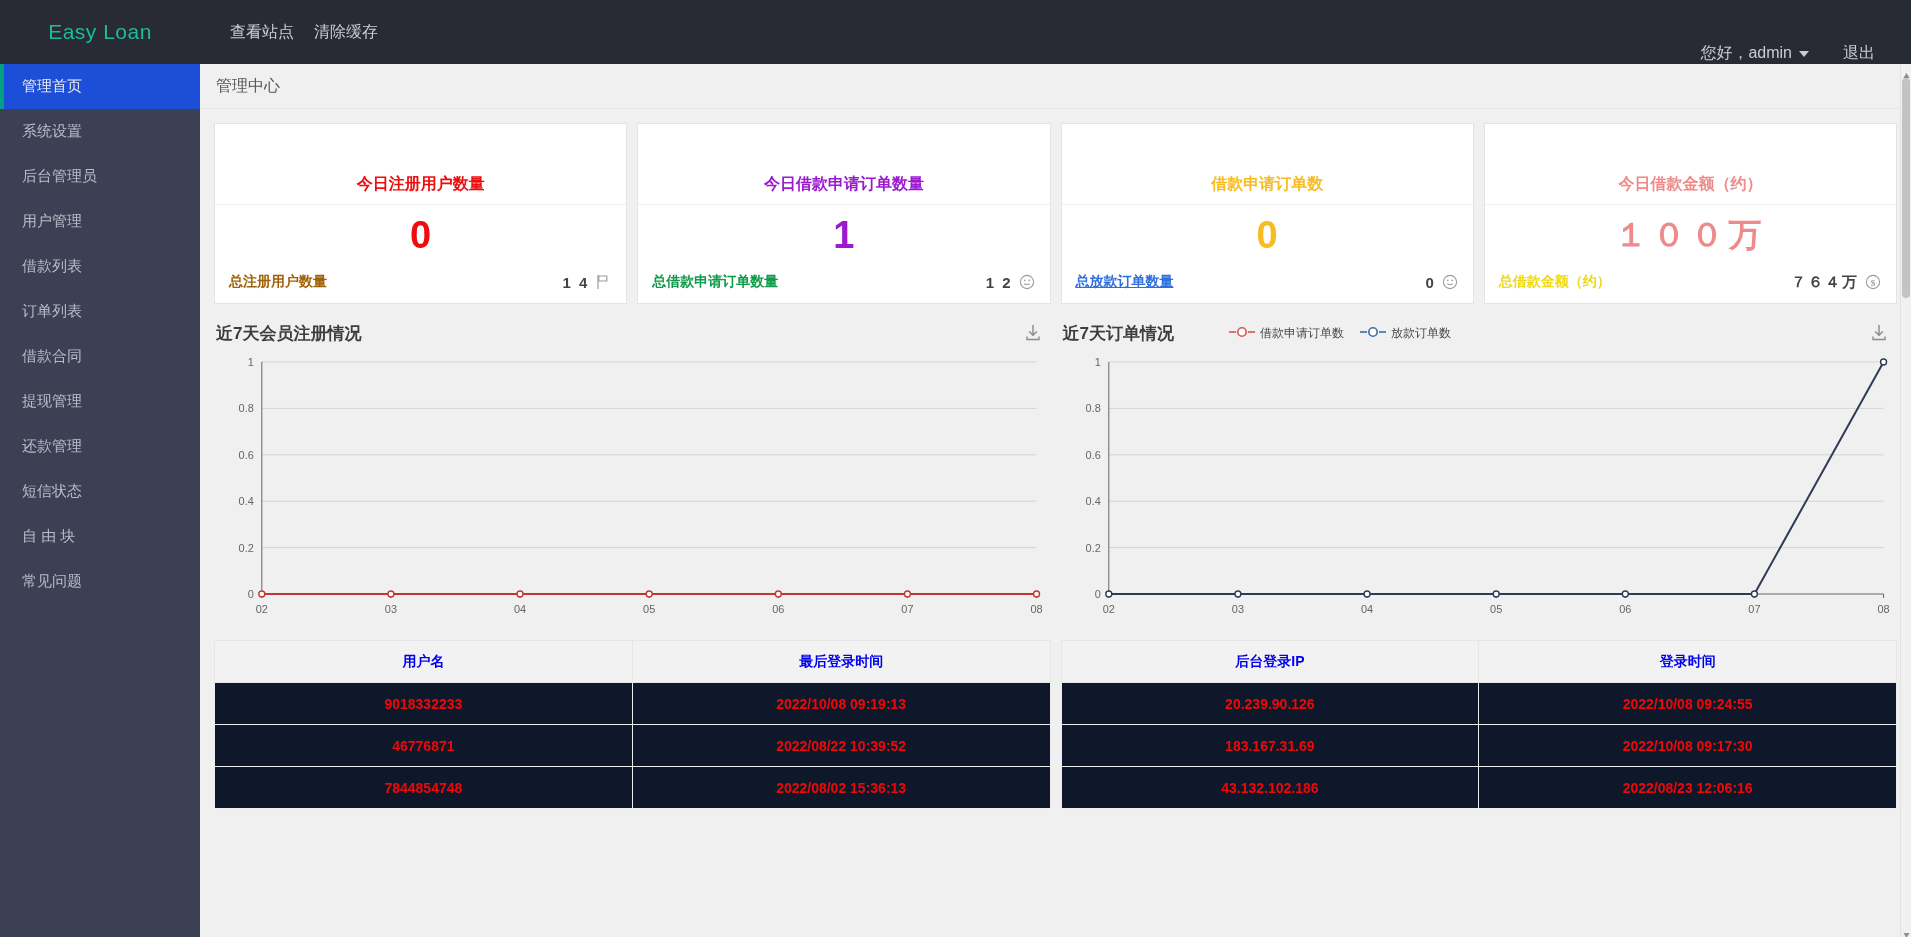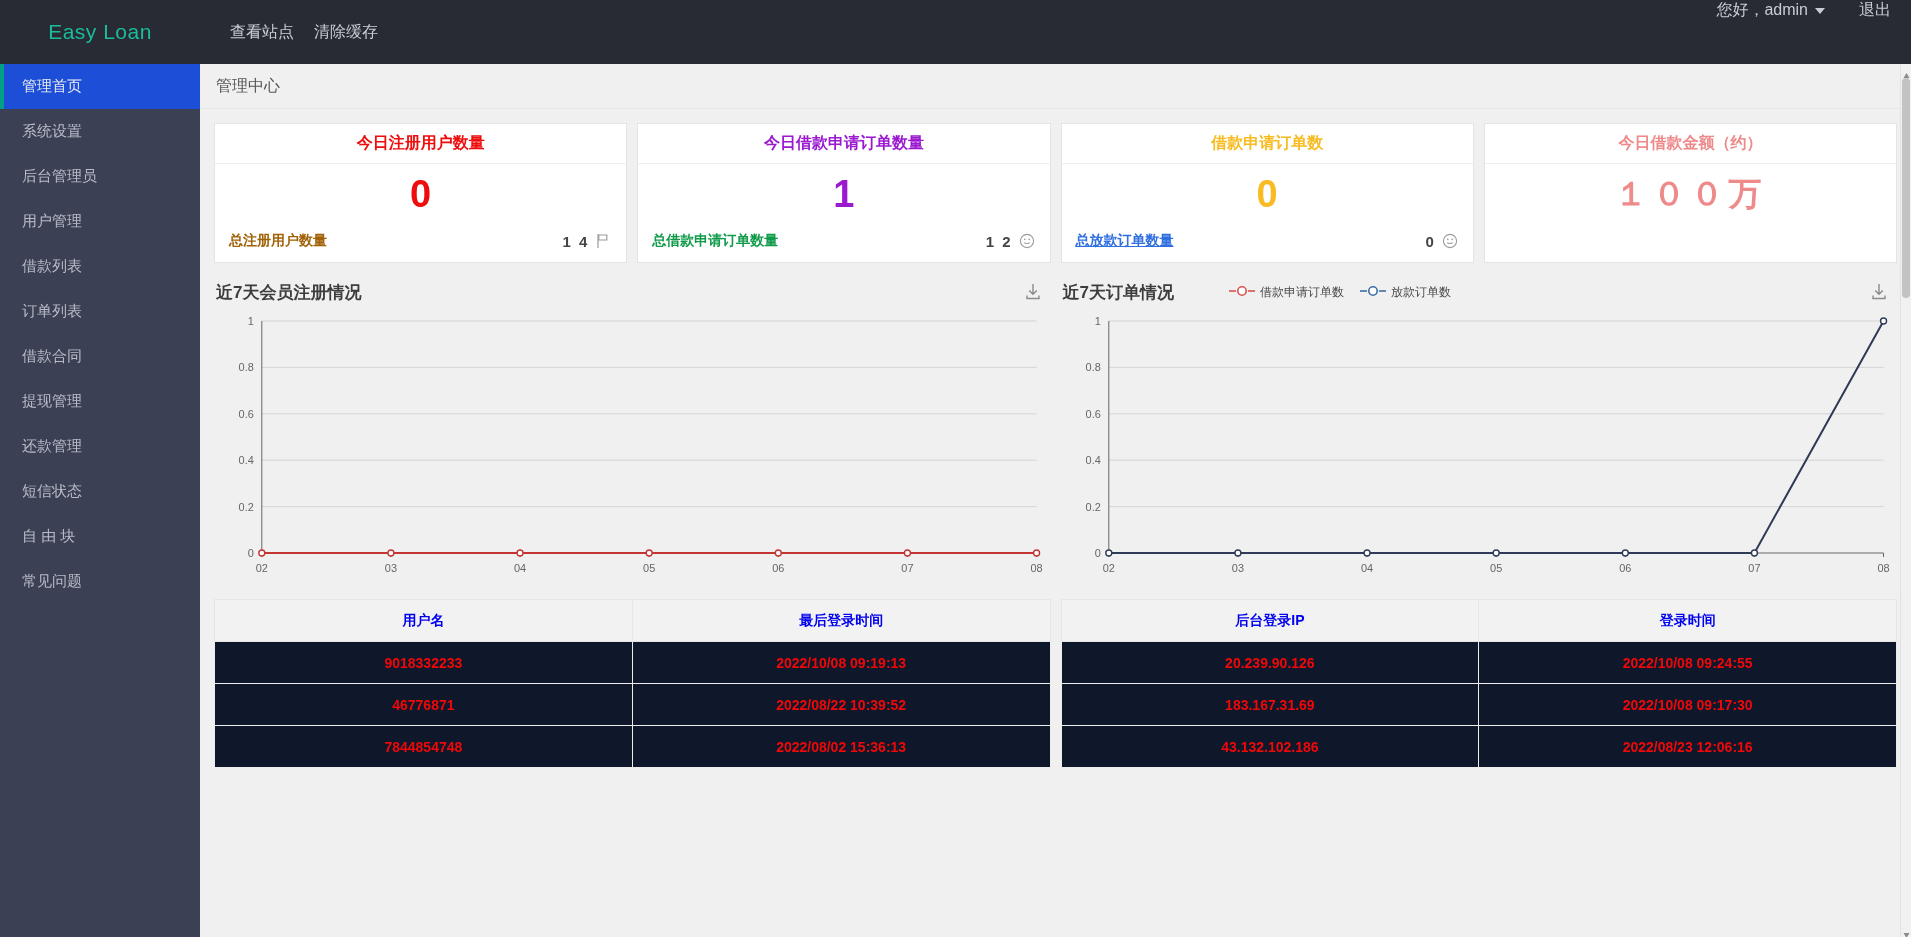--- a/index.html
+++ b/index.html
@@ -16,22 +16,22 @@
     height: 64px; background: #282b33; flex: 0 0 64px;
     display: flex; align-items: center; position: relative;
   }
   .brand {
     width: 200px; text-align: center; color: #1abc9c;
     font-size: 21px; letter-spacing: .5px;
   }
   .topnav { display: flex; align-items: center; gap: 20px; margin-left: 30px; }
   .topnav-item { color: #c9ccd1; font-size: 16px; cursor: pointer; }
   .topright {
-    position: absolute; right: 20px; top: 0; height: 64px;
-    display: flex; align-items: flex-start; gap: 34px;
+    position: absolute; right: 36px; top: 0; height: 64px;
+    display: flex; align-items: flex-end; gap: 34px;
   }
   .topright-item { color: #c9ccd1; font-size: 16px; display: flex; align-items: center; gap: 7px; cursor: pointer; }
   .caret {
     width: 0; height: 0; border-left: 5px solid transparent;
     border-right: 5px solid transparent; border-top: 6px solid #c9ccd1;
     display: inline-block;
   }
 
   
   .body { flex: 1; display: flex; min-height: 0; }
@@ -65,21 +65,21 @@
   .scrollarea { flex: 1; overflow: hidden; padding: 14px 14px 0 14px; }
 
   
   .cards { display: flex; gap: 10px; }
   .card {
     flex: 1; background: #fff; border: 1px solid #e4e4e4;
     display: flex; flex-direction: column;
   }
   .card-head {
     height: 40px; display: flex; align-items: center; justify-content: center;
-    font-size: 16px; font-weight: bold; border-bottom: 1px solid #eee;
+    font-size: 16px; font-weight: bold; border-bottom: 1px solid #eee; margin-top: 41px;
   }
   .card-num {
     height: 60px; display: flex; align-items: center; justify-content: center;
     font-size: 38px; font-weight: bold;
   }
   .card-num.wide { font-size: 33px; letter-spacing: 5px; }
   .card-foot {
     height: 38px; display: flex; align-items: center;
     justify-content: space-between; padding: 0 14px 4px 14px;
     font-size: 14px; font-weight: bold;
@@ -248,20 +248,32 @@
                       <path d="M5.3 9.6c.8 1.2 4.6 1.2 5.4 0" stroke="#666" stroke-width="1.1" fill="none"></path>
                     </svg>
                 </span>
               </span>
             </div>
           </div>
 
           <div class="card">
             <div class="card-head" style="color:#ef8a8a">今日借款金额（约）</div>
             <div class="card-num wide" style="color:#ef8a8a">１００万</div>
+            <div class="card-foot">
+              <span style="color:#eeda16">总借款金额（约）</span>
+              <span class="foot-right">
+                <span class="foot-val">７６４万</span>
+                <span class="ic">
+                  <svg viewBox="0 0 16 16" width="16" height="16">
+                      <circle cx="8" cy="8" r="6.6" stroke="#666" stroke-width="1.1" fill="none"></circle>
+                      <text x="8" y="11.6" font-size="9" text-anchor="middle" fill="#666" font-family="Liberation Serif, serif">$</text>
+                    </svg>
+                </span>
+              </span>
+            </div>
           </div>
 
         </div>
 
         <div class="panels">
 
           <div class="panel">
             <div class="panel-head">
               <span class="panel-title">近7天会员注册情况</span>
               <span class="dl-icon">

